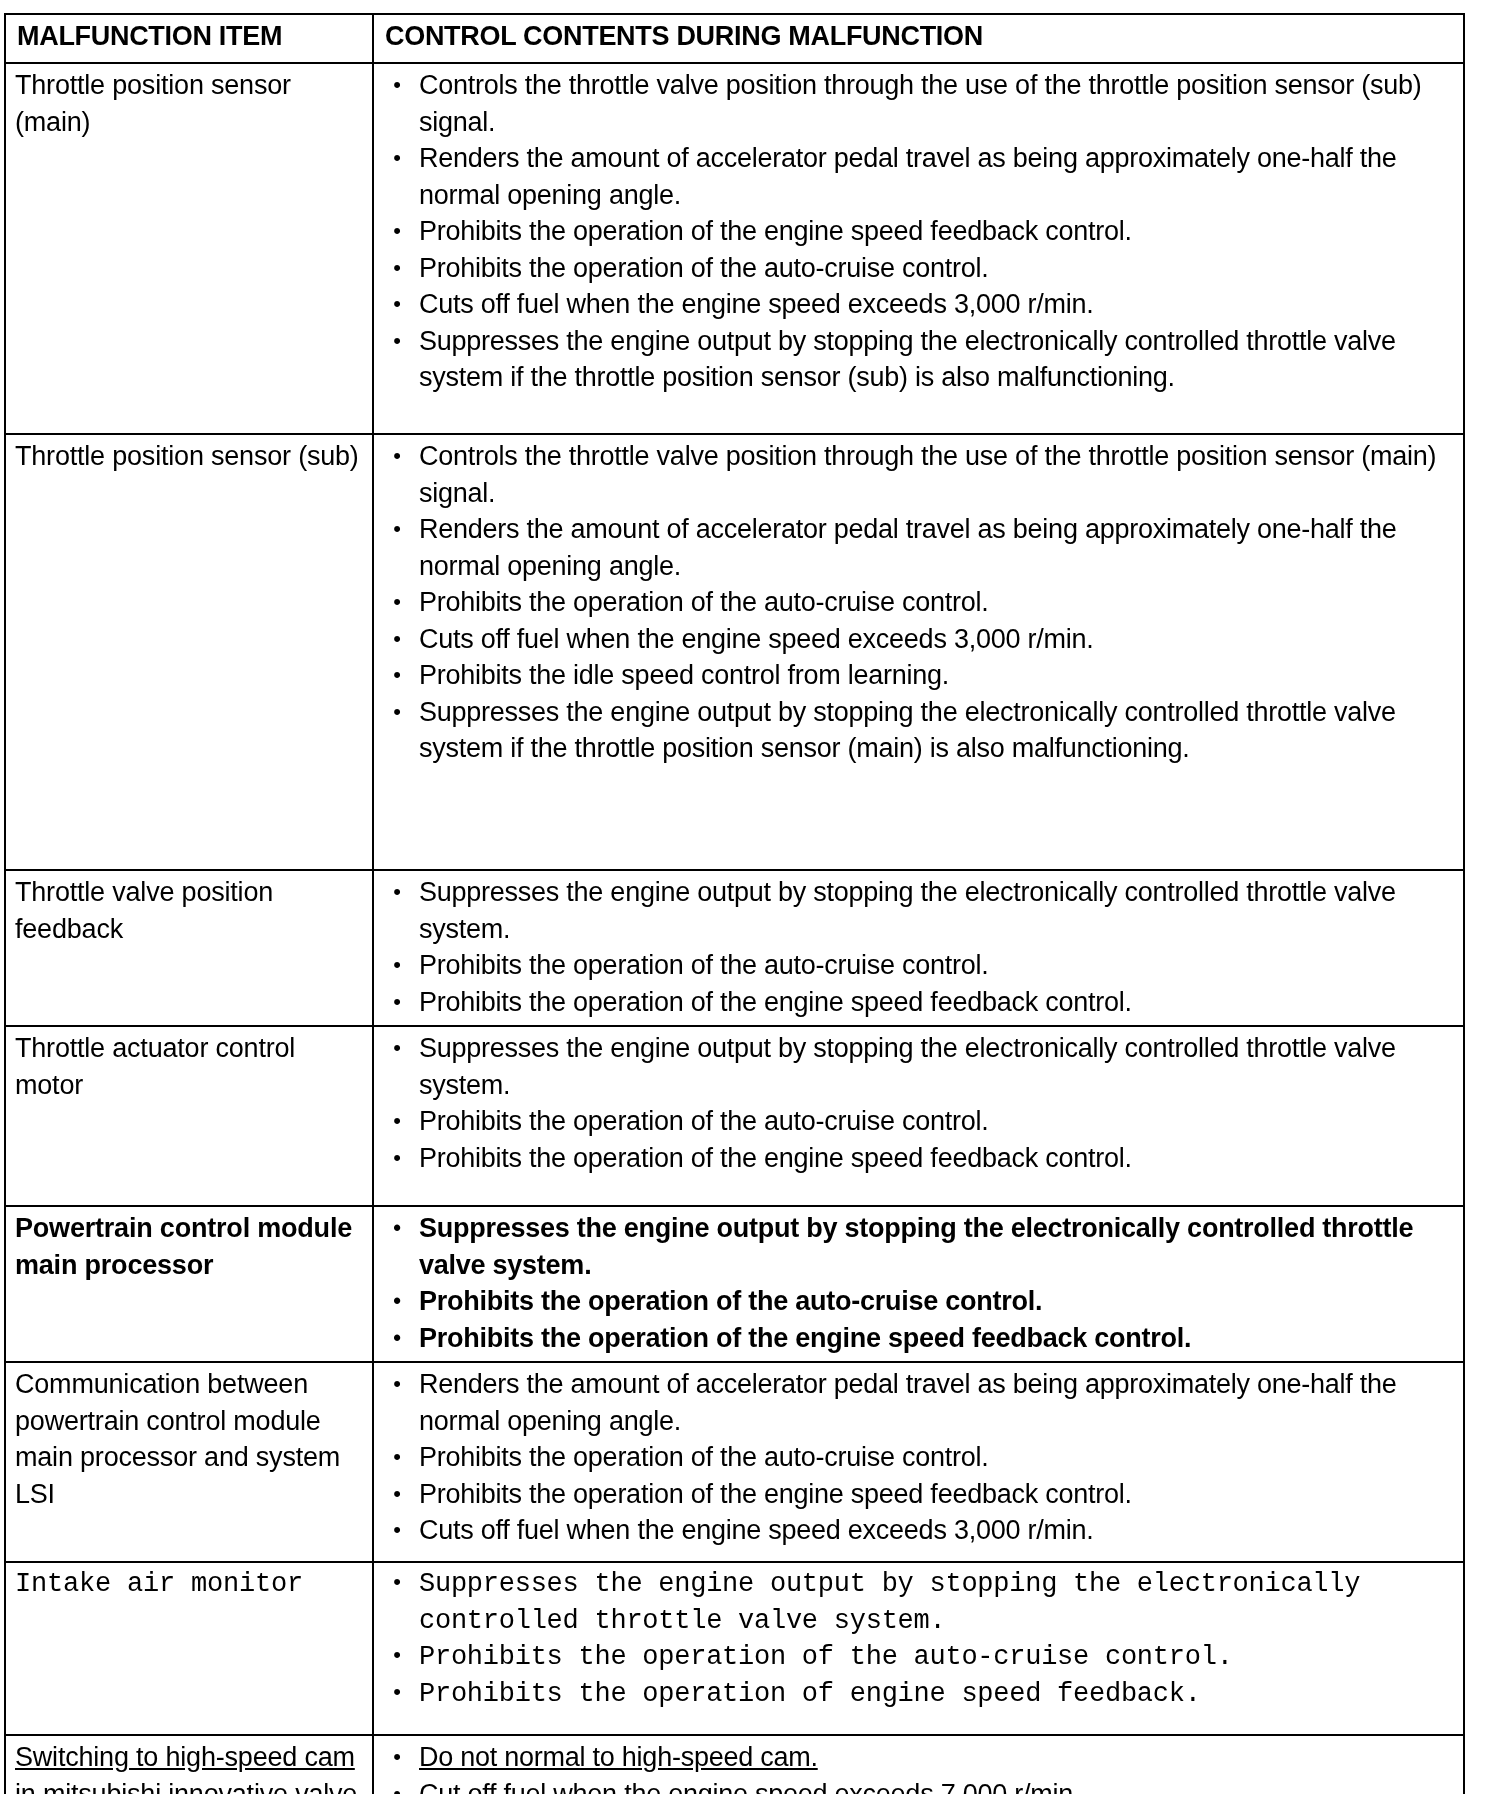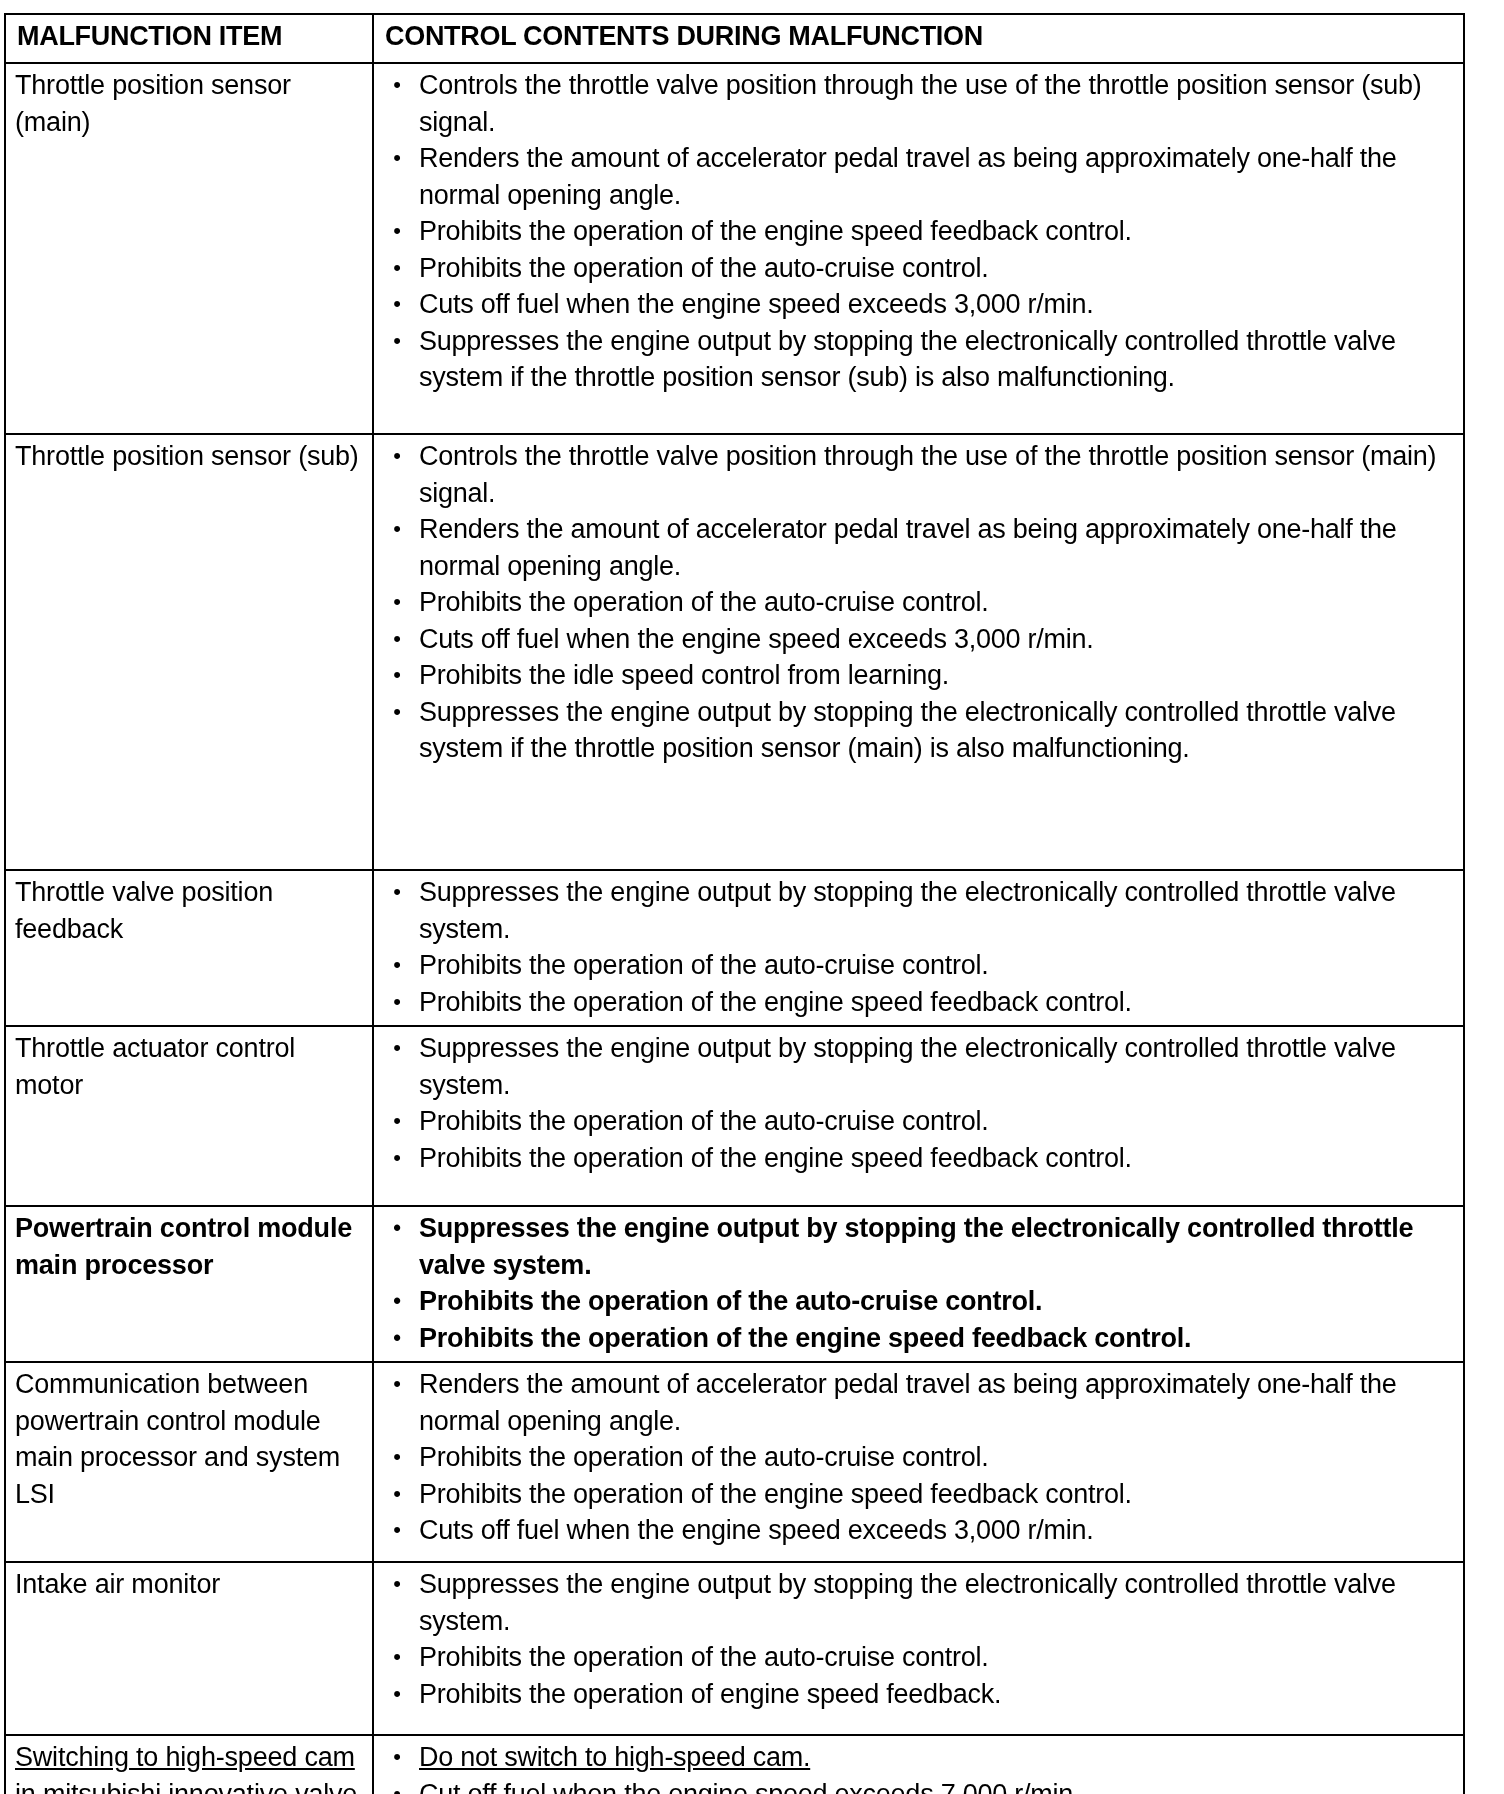--- a/index.html
+++ b/index.html
@@ -220,21 +220,21 @@
     <span class="bullet">•</span>
     <span class="text">Prohibits the operation of the engine speed feedback control.</span>
   </li>
             <li>
     <span class="bullet">•</span>
     <span class="text">Cuts off fuel when the engine speed exceeds 3,000 r/min.</span>
   </li>
           </ul>
     </td>
   </tr>
-      <tr style="height: 173px;">
+      <tr style="height: 173px; font-family: Liberation Mono, monospace;">
     <td class="item">Intake air monitor</td>
     <td class="contents">
       <ul class="bullets">
             <li>
     <span class="bullet">•</span>
     <span class="text">Suppresses the engine output by stopping the electronically controlled throttle valve system.</span>
   </li>
             <li>
     <span class="bullet">•</span>
     <span class="text">Prohibits the operation of the auto-cruise control.</span>
@@ -245,21 +245,21 @@
   </li>
           </ul>
     </td>
   </tr>
       <tr style="height: 140px; text-decoration: underline;">
     <td class="item">Switching to high-speed cam in mitsubishi innovative valve timing and lift electronic control</td>
     <td class="contents">
       <ul class="bullets">
             <li>
     <span class="bullet">•</span>
-    <span class="text">Do not switch to high-speed cam.</span>
+    <span class="text">Do not normal to high-speed cam.</span>
   </li>
             <li>
     <span class="bullet">•</span>
     <span class="text">Cut off fuel when the engine speed exceeds 7,000 r/min.</span>
   </li>
           </ul>
     </td>
   </tr>
     </tbody>
 </table>

